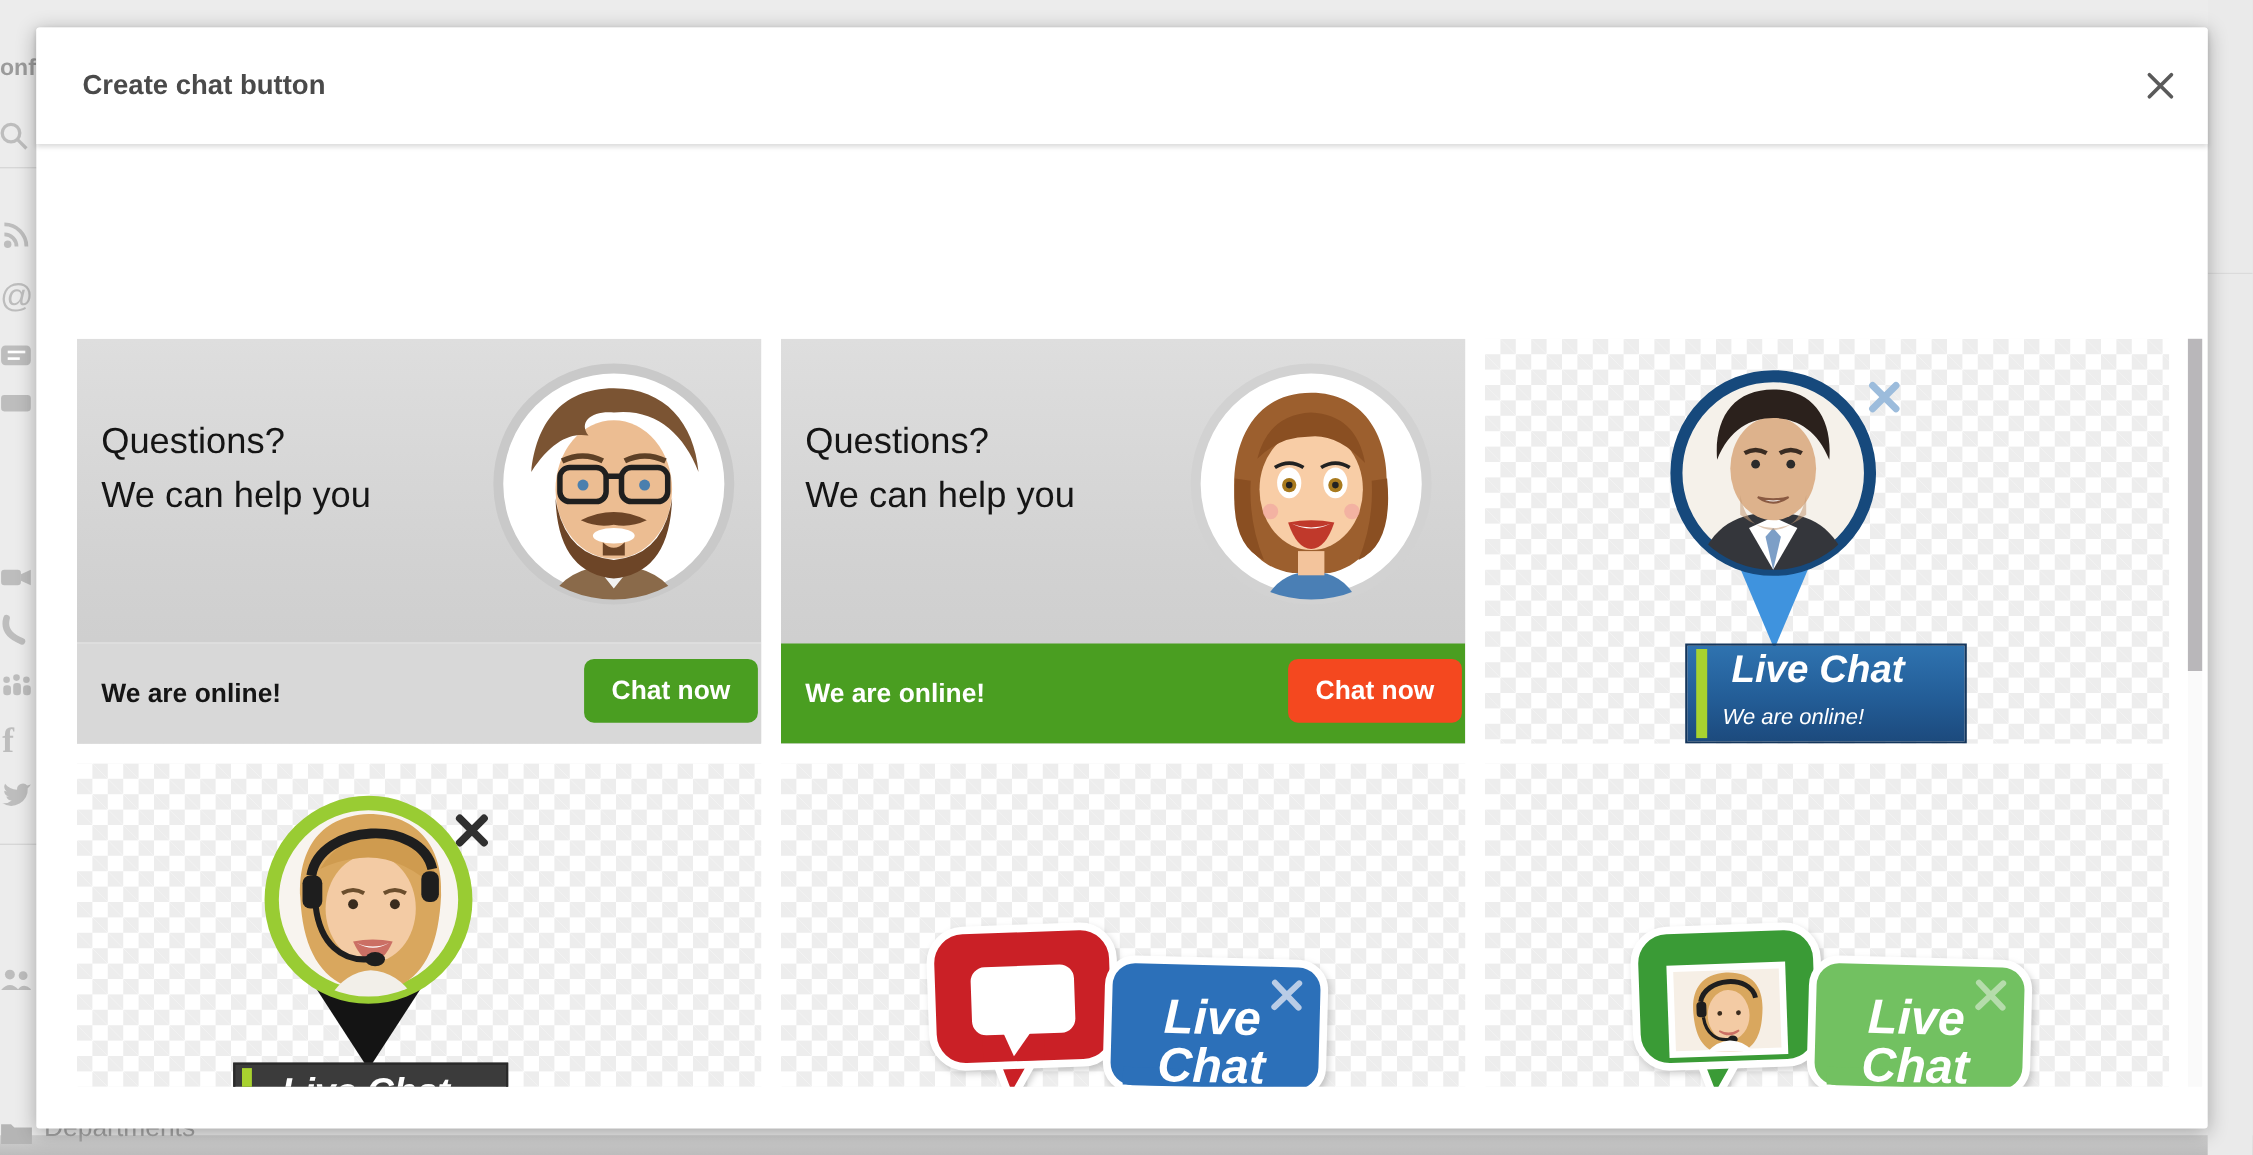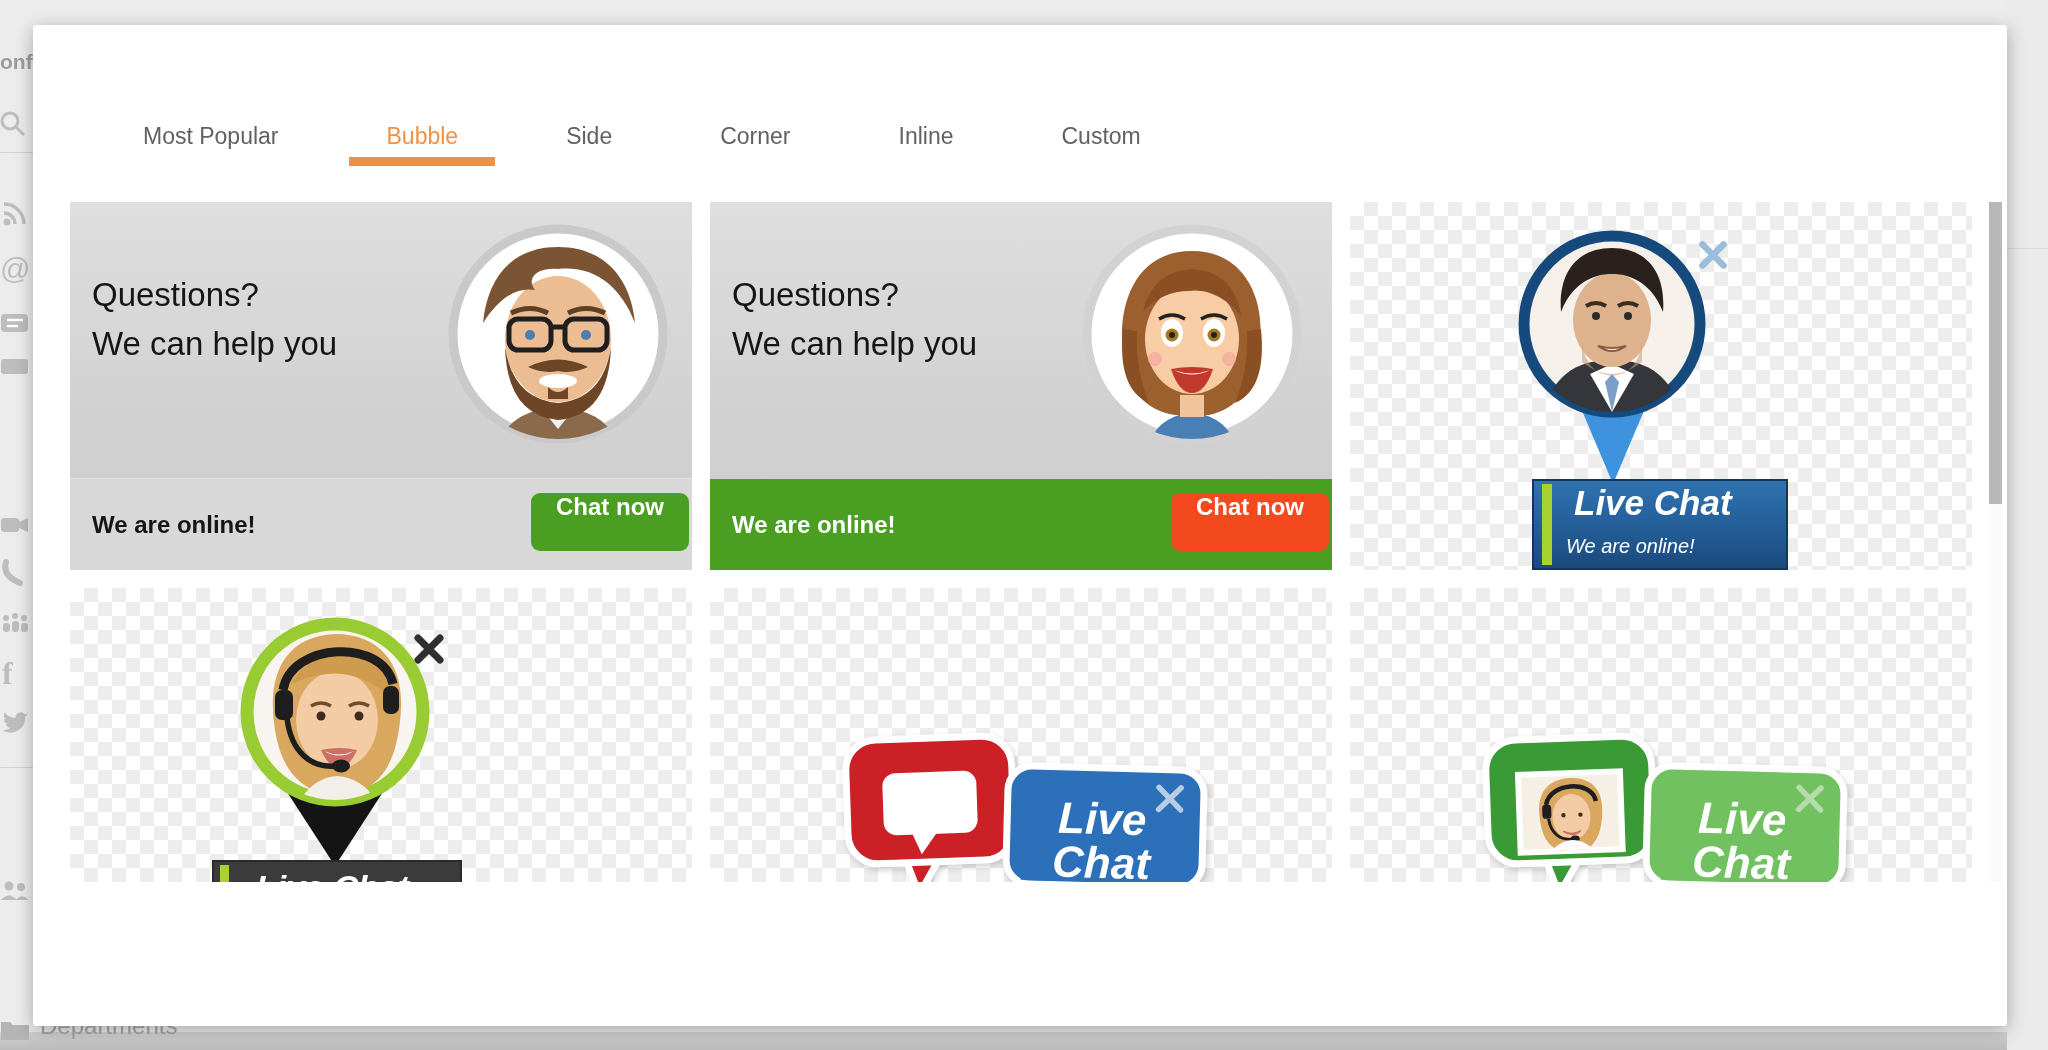--- a/index.html
+++ b/index.html
@@ -43,21 +43,21 @@
 
   .headline{position:absolute;left:22px;top:68px;font-size:33px;line-height:49px;color:#151515;}
   .avatar{position:absolute;}
   .banner-bar{position:absolute;left:0;right:0;bottom:0;height:91px;}
   .bar-gray{background:#d8d8d8;border-top:1px solid #e3e3e3;}
   .bar-green{background:#4a9e21;}
   .status-text{position:absolute;left:22px;top:50%;transform:translateY(-50%);
                font-size:24px;font-weight:bold;color:#151515;}
   .bar-green .status-text{color:#fff;}
   .cta{position:absolute;right:3px;top:14px;width:158px;height:58px;border-radius:9px;
-       display:flex;justify-content:center;
+       display:flex;align-items:center;justify-content:center;
        font-size:24px;font-weight:bold;color:#fff;}
   .cta-green{background:#4a9e21;}
   .cta-red{background:#f4481f;}
 
   
   .preview-close{position:absolute;width:34px;height:34px;}
   .pointer{position:absolute;}
   .lc-banner{position:absolute;color:#fff;}
   .lc-banner .stripe{position:absolute;width:10px;background:#a8d22f;top:3px;bottom:3px;left:8px;}
   .banner-blue{left:182px;top:277px;width:256px;height:91px;border:2px solid #14365c;box-sizing:border-box;
@@ -135,31 +135,31 @@
     <path d="M1 6 l9 0 l3 3 l16 0 l0 15 l-28 0 z" fill="#b5b5b5"></path>
   </svg>
   <div class="departments">Departments</div>
   <div class="bottom-bar"></div>
   <div class="right-strip">
       <div class="divider"></div>
     </div>
 
   <div class="modal">
 
+    <div class="modal-header">
+      <div class="modal-title">Create chat button</div>
+      <div class="modal-close">
+        <svg width="30" height="30" viewBox="0 0 30 30">
+          <path d="M5 5 L25 25 M25 5 L5 25" stroke="#5a5a5a" stroke-width="3.4" stroke-linecap="round"></path>
+        </svg>
+      </div>
+    </div>
 
     <div class="modal-body">
 
-      <div class="tabs">
-        <div class="tab">Most Popular</div>
-        <div class="tab active">Bubble</div>
-        <div class="tab">Side</div>
-        <div class="tab">Corner</div>
-        <div class="tab">Inline</div>
-        <div class="tab">Custom</div>
-      </div>
 
       <div class="cards">
         <div class="grid">
 
           <div class="card gray">
             <div class="headline">
               <div>Questions?</div>
               <div>We can help you</div>
             </div>
             <svg class="avatar" style="left:373px;top:17px" width="230" height="230" viewBox="0 0 230 230">

